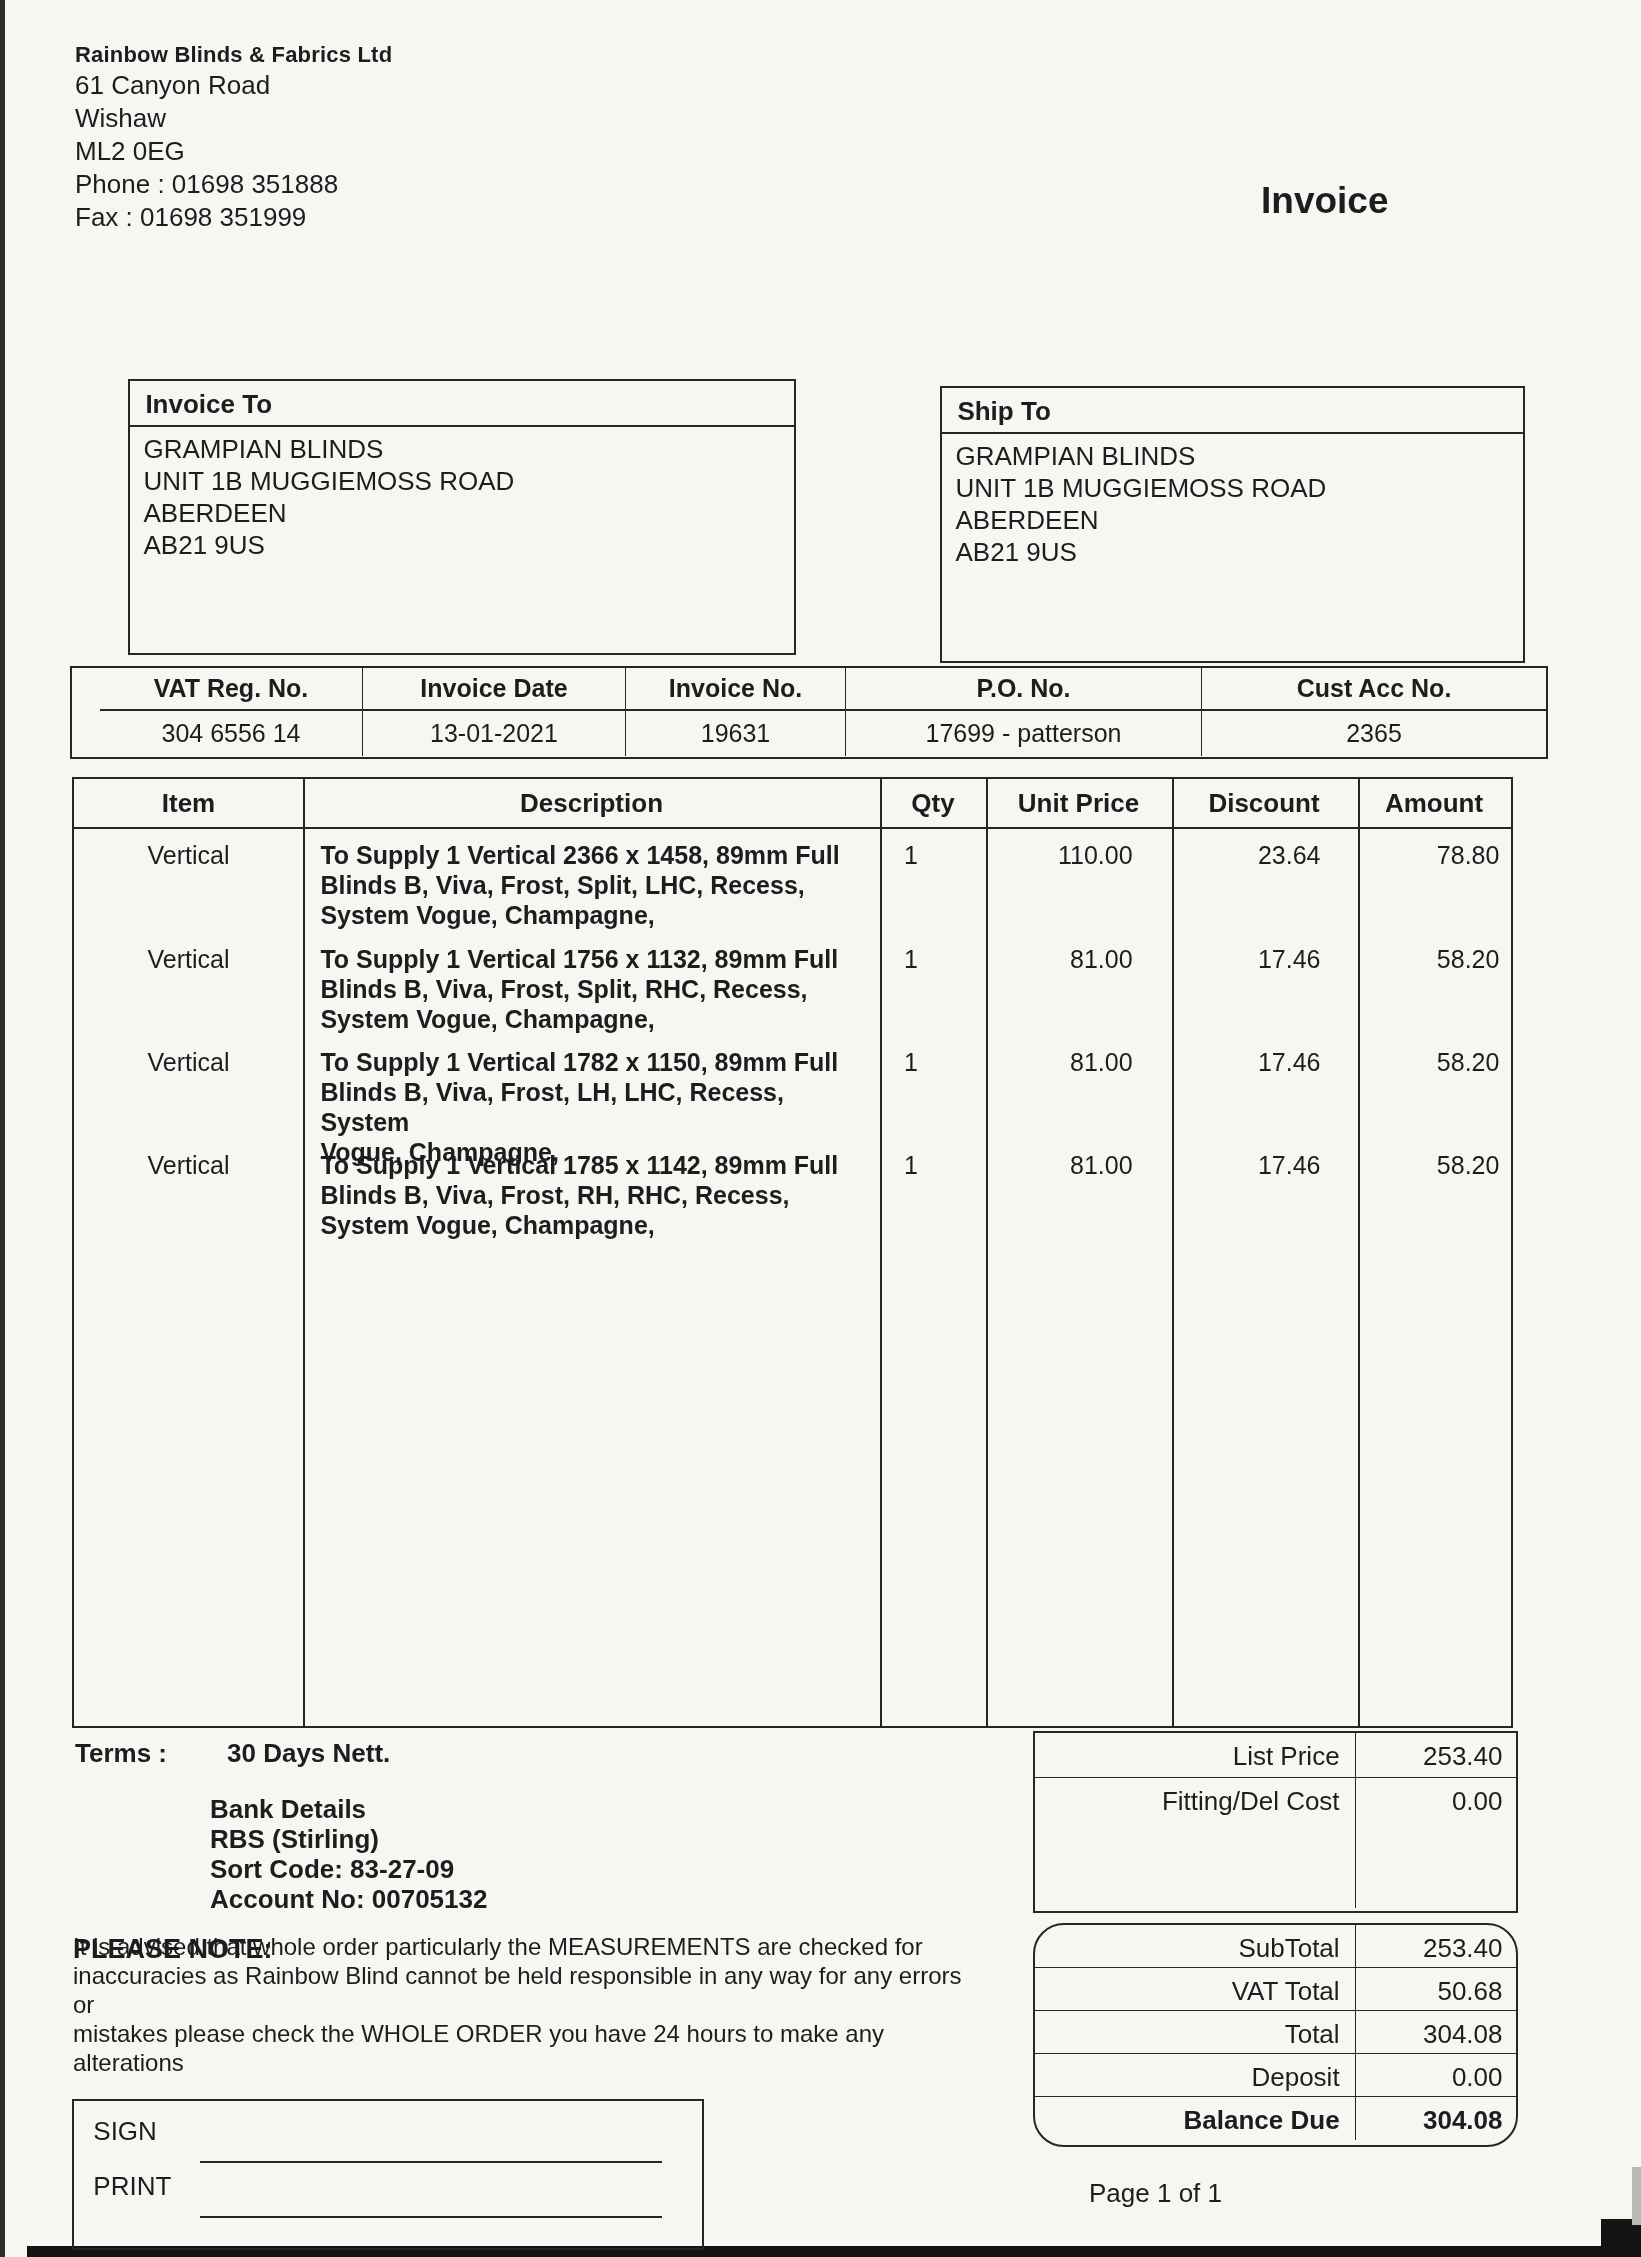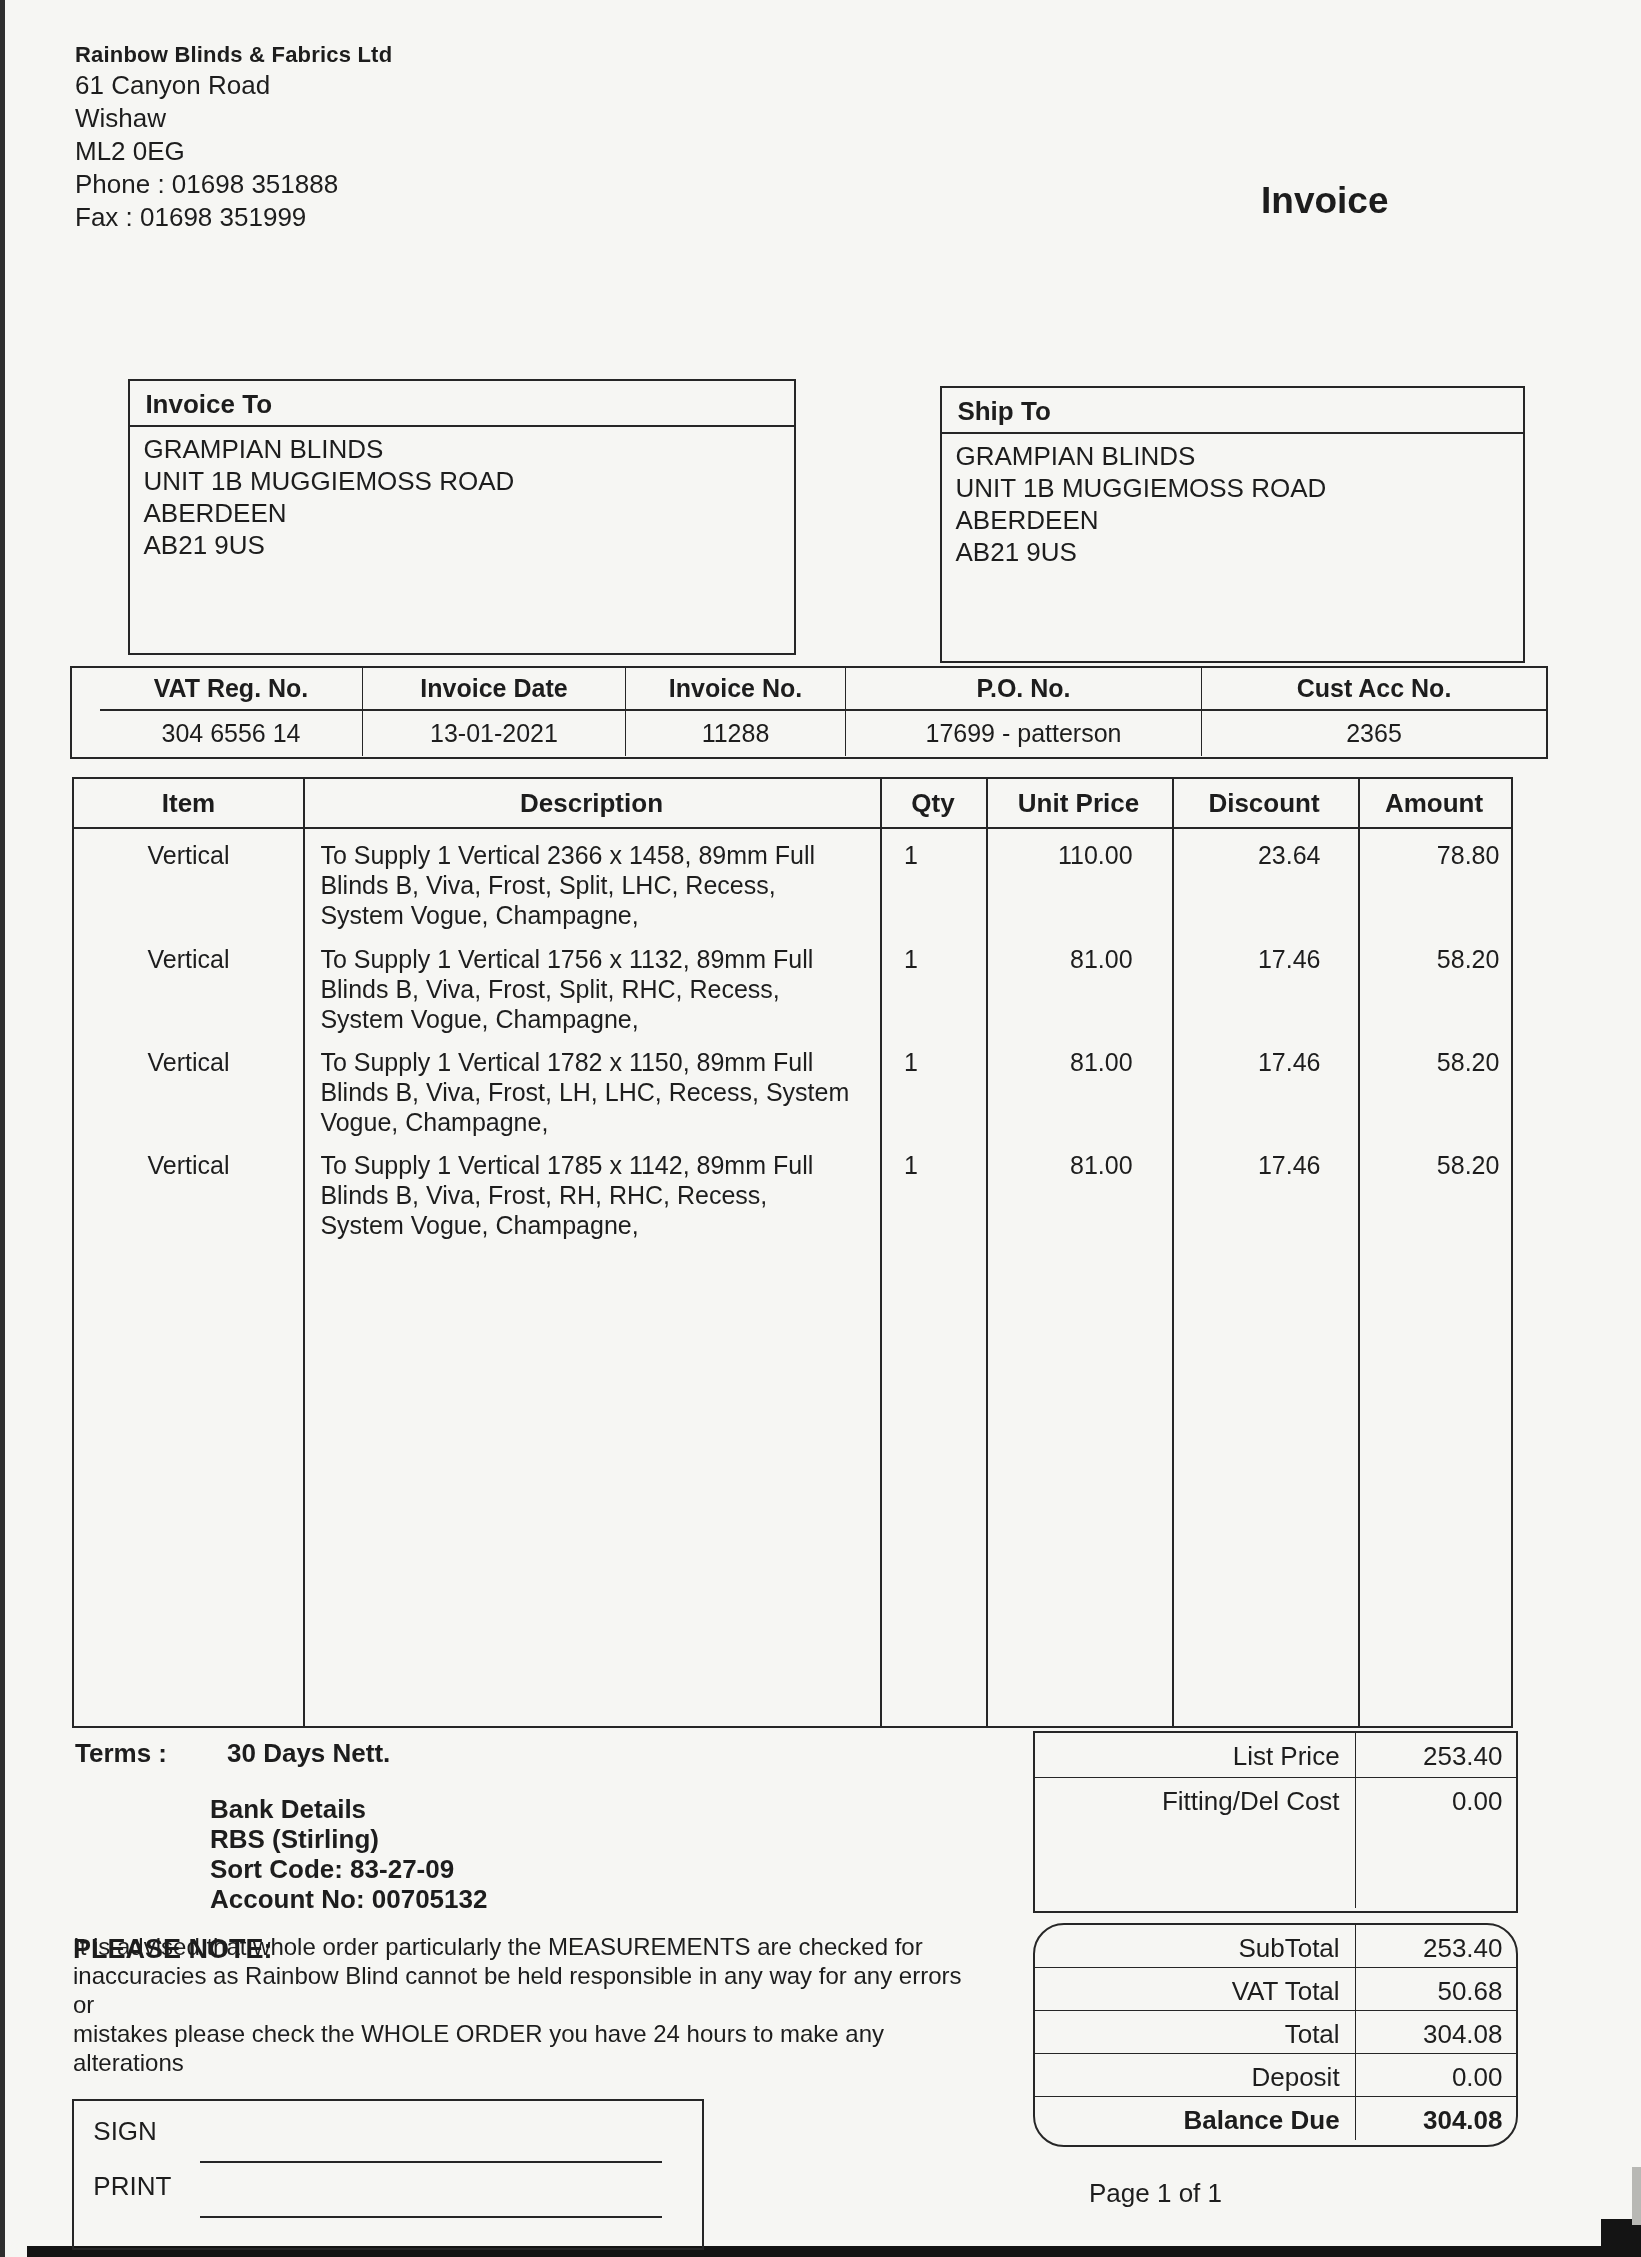--- a/index.html
+++ b/index.html
@@ -50,21 +50,21 @@
   .items-inner{position:relative;width:100%;height:100%;}
   .vline{position:absolute;top:0;bottom:0;width:1.9px;background:#262626;}
   .vl1{left:229px;} .vl2{left:806px;} .vl3{left:912px;} .vl4{left:1098px;} .vl5{left:1284px;}
   .items-head{display:flex;height:48px;border-bottom:2.9px solid #262626;}
   .ih{display:flex;align-items:center;justify-content:center;font-size:26px;font-weight:bold;box-sizing:border-box;}
   .c-item{width:229px;} .c-desc{width:577px;} .c-qty{width:106px;} .c-unit{width:185px;} .c-disc{width:186px;} .c-amt{flex:1;}
   .item-row{display:flex;align-items:flex-start;}
   .r1{height:104px;} .r2{height:103px;} .r3{height:103px;}
   .cell{box-sizing:border-box;font-size:25px;line-height:30px;padding-top:10.6px;}
   .cell.item{width:229px;text-align:center;}
-  .cell.desc{width:555px;padding-left:17.4px;padding-right:5.8px;white-space:pre-line;}
+  .cell.desc{width:555px;padding-left:17.4px;padding-right:5.8px;white-space:pre-line;font-weight:bold;}
   .cell.qty{width:106px;text-align:center;}
   .cell.unit{width:185px;text-align:right;padding-right:16.4px;}
   .cell.disc{width:186px;text-align:right;padding-right:14.5px;}
   .cell.amt{flex:1;text-align:right;padding-right:11.6px;}
 
   
   .terms{position:absolute;left:75px;top:1738px;font-size:26px;font-weight:bold;display:flex;}
   .terms-value{margin-left:60px;}
   .bank{position:absolute;left:210px;top:1794px;font-size:26px;font-weight:bold;line-height:30px;}
   .please-note{position:absolute;left:73px;top:1934px;font-size:27px;font-weight:bold;}
@@ -138,21 +138,21 @@
     <div class="meta-row head">
       <div class="meta-cell mc0">VAT Reg. No.</div>
       <div class="meta-cell mc1">Invoice Date</div>
       <div class="meta-cell mc2">Invoice No.</div>
       <div class="meta-cell mc3">P.O. No.</div>
       <div class="meta-cell mc4">Cust Acc No.</div>
     </div>
     <div class="meta-row vals">
       <div class="meta-cell mc0">304 6556 14</div>
       <div class="meta-cell mc1">13-01-2021</div>
-      <div class="meta-cell mc2">11288</div>
+      <div class="meta-cell mc2">19631</div>
       <div class="meta-cell mc3">17699 - patterson</div>
       <div class="meta-cell mc4">2365</div>
     </div>
   </div>
 
   <div class="items">
     <div class="items-inner">
       <div class="vline vl1"></div>
       <div class="vline vl2"></div>
       <div class="vline vl3"></div>

